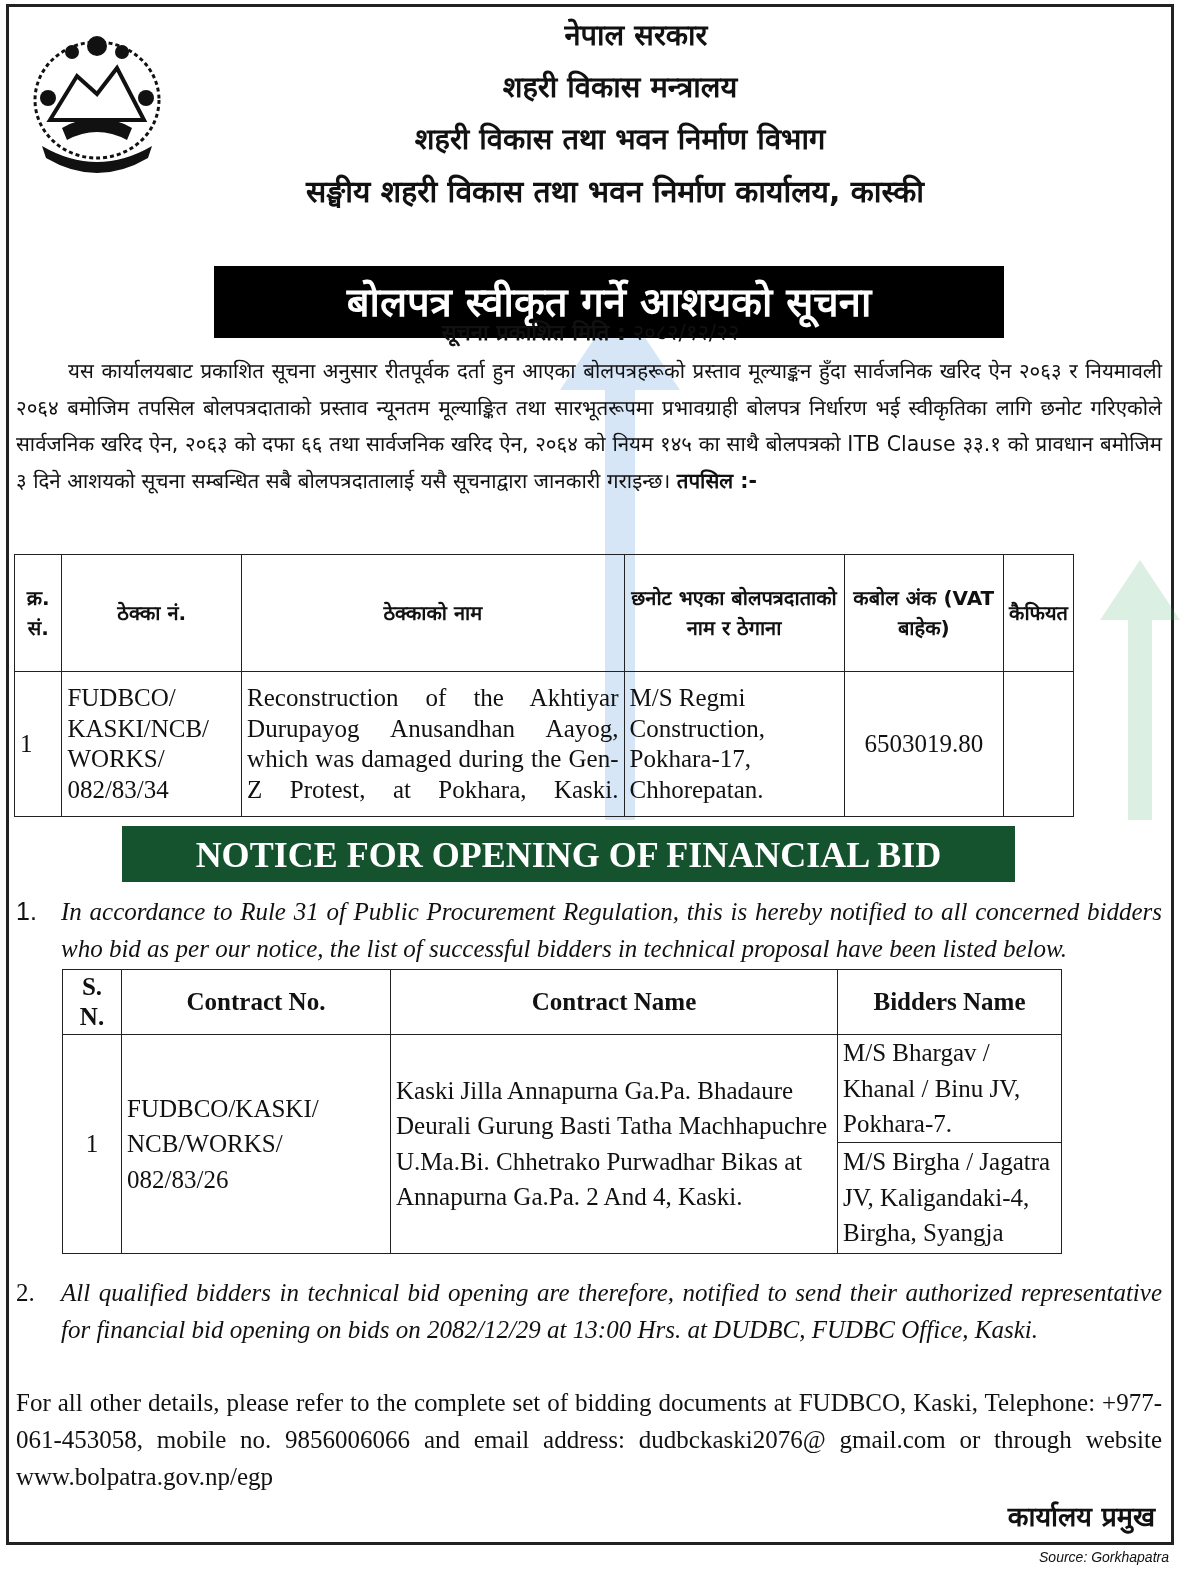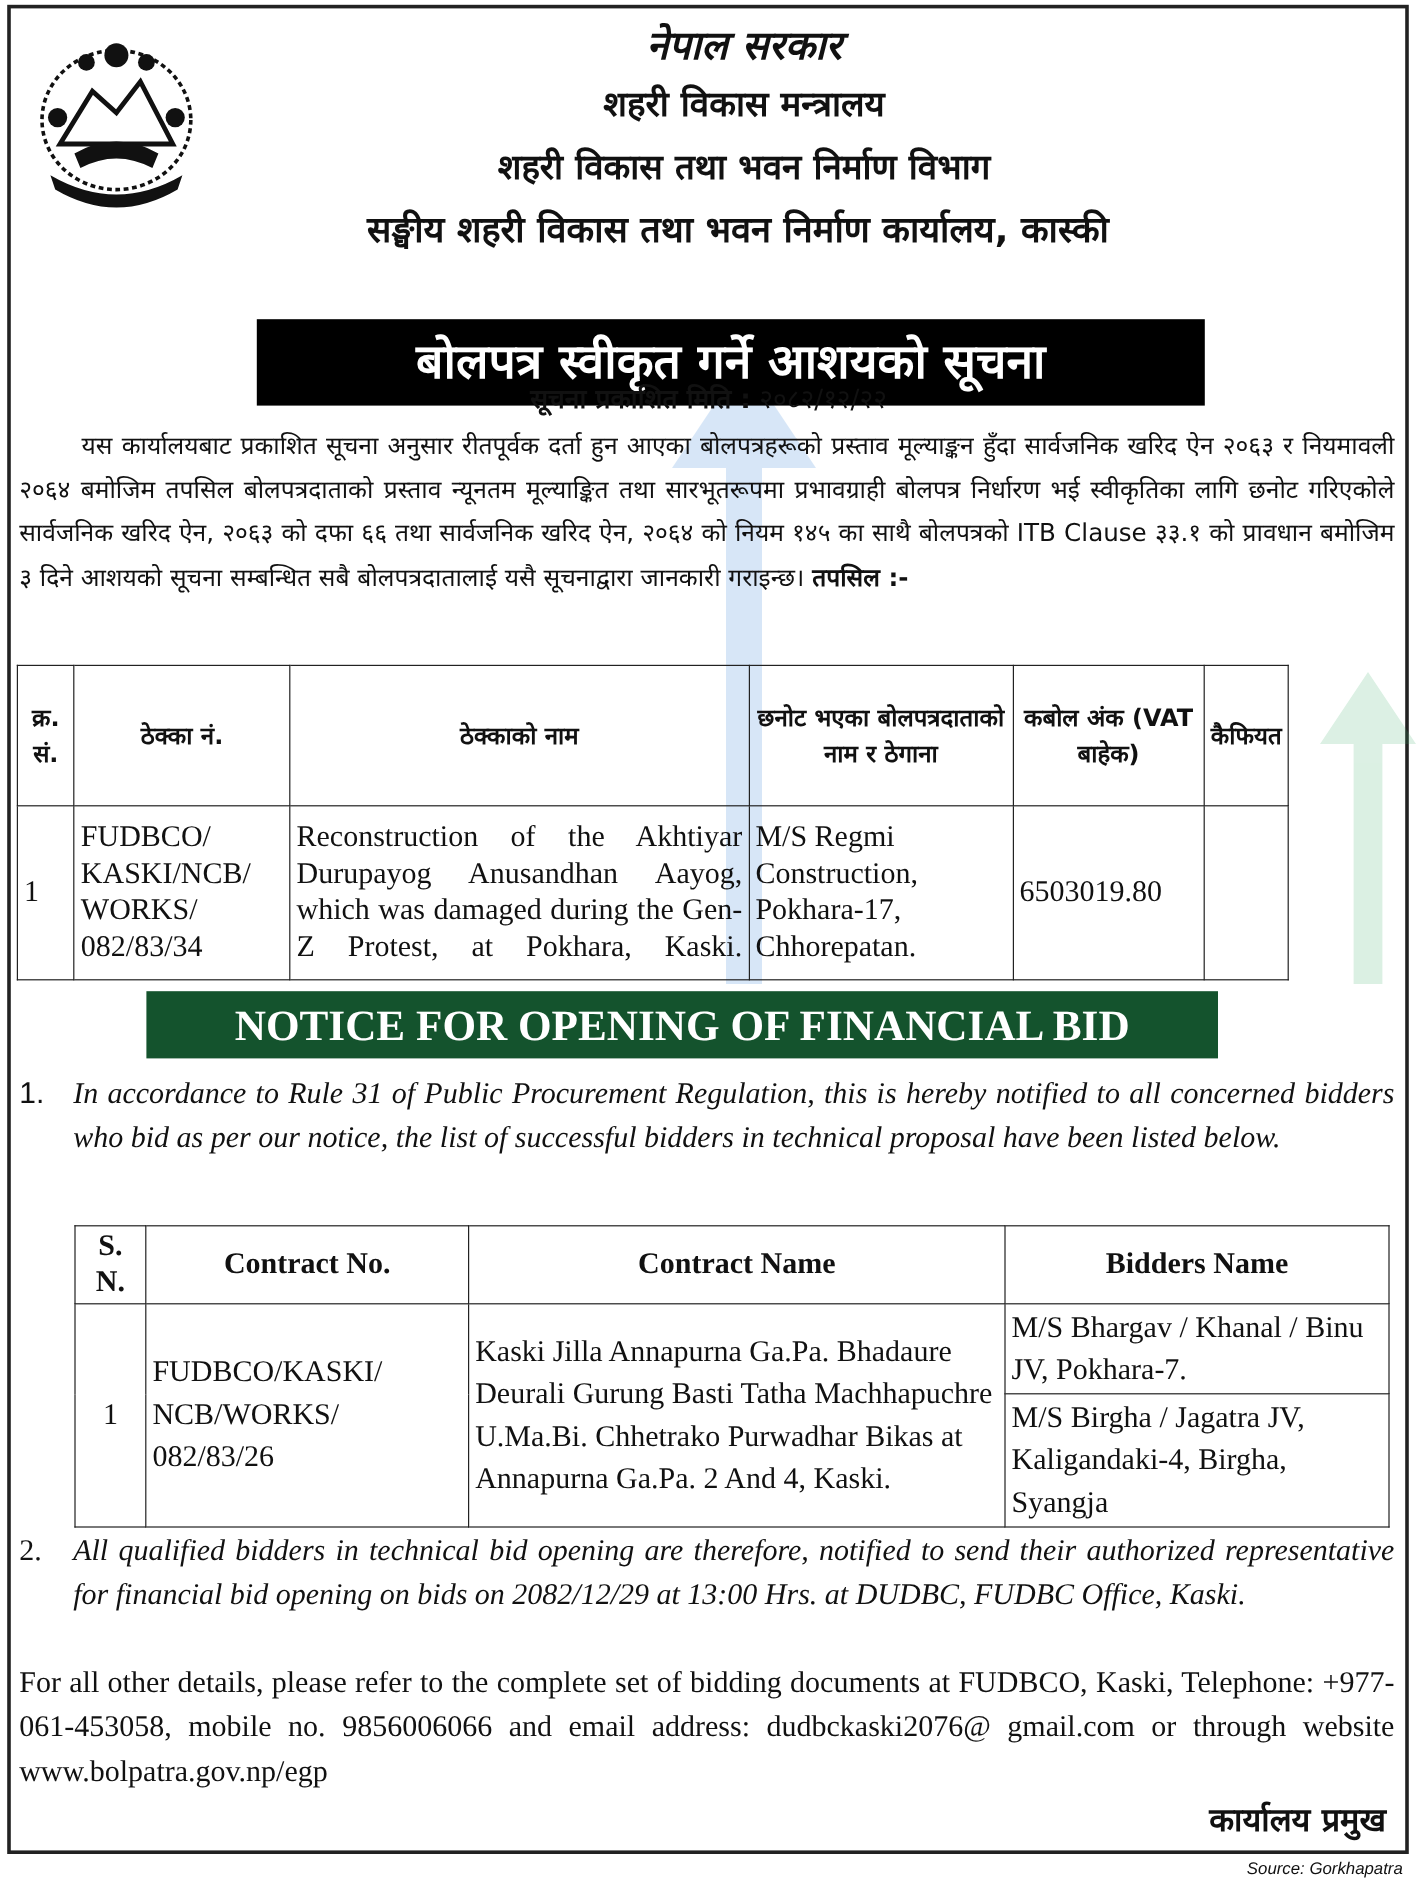--- a/index.html
+++ b/index.html
@@ -3,21 +3,21 @@
 <meta charset="utf-8">
 <style>
   html, body { margin: 0; padding: 0; background: #ffffff; }
   body { width: 1181px; height: 1574px; position: relative; overflow: hidden;
          font-family: "Liberation Serif", "DejaVu Serif", serif; color: #111; }
   .frame { position: absolute; left: 6px; top: 4px; width: 1168px; height: 1541px;
            border: 3px solid #222; box-sizing: border-box; background: #fff; }
   .emblem { position: absolute; left: 22px; top: 28px; width: 150px; height: 150px; }
   .hdr { position: absolute; left: 0; width: 100%; text-align: center;
          font-family: "DejaVu Sans", sans-serif; font-weight: bold; }
-  .hdr1 { top: 14px; font-size: 33px; left: 120px; width: 1000px; font-style: italic; }
+  .hdr1 { top: 14px; font-size: 29px; left: 136px; width: 1000px; }
   .hdr2 { top: 66px; font-size: 29px; left: 120px; width: 1000px; }
   .hdr3 { top: 118px; font-size: 29px; left: 120px; width: 1000px; }
   .hdr4 { top: 170px; font-size: 30px; left: 90px; width: 1050px; }
   .banner { position: absolute; left: 214px; top: 230px; width: 790px; height: 72px;
             background: #000; color: #fff; text-align: center;
             font-family: "DejaVu Sans", sans-serif; font-weight: bold; font-size: 40px;
             line-height: 72px; margin-top: 36px; }
   .pubdate { position: absolute; top: 316px; left: 0; width: 100%; text-align: center;
              font-family: "DejaVu Sans", sans-serif; font-size: 22px; }
   .pubdate b { font-weight: bold; }
@@ -34,21 +34,21 @@
   .t1 td { font-size: 25px; line-height: 30.5px; height: 144px; }
   .t1 .just { text-align: justify; text-align-last: justify; }
   .banner2 { position: absolute; left: 122px; top: 826px; width: 893px; height: 56px;
              background: #14532d; color: #fff; text-align: center; font-weight: bold;
              font-size: 36px; line-height: 58px; font-family: "Liberation Serif", serif; }
   .eng { position: absolute; left: 16px; width: 1146px; font-size: 25px; line-height: 37px; }
   .eng .num { position: absolute; left: 0; top: 0; width: 40px; }
   .eng .txt { margin-left: 45px; text-align: justify; font-style: italic; }
   .p1 { top: 893px; }
   .p1 .num { font-family: "Liberation Sans", sans-serif; }
-  .t2 { left: 62px; top: 1021px; width: 1096px; padding-left: 16px; }
+  .t2 { left: 62px; top: 969px; width: 1000px; padding-left: 16px; }
   .t2 th { font-weight: bold; font-size: 25px; height: 64px; text-align: center; line-height: 30px; }
   .t2 td { font-size: 25px; line-height: 35.5px; }
   .p2 { top: 1274px; }
   .p3 { top: 1384px; left: 16px; text-align: justify; }
   .sign { position: absolute; right: 26px; top: 1497px; font-family: "DejaVu Sans", sans-serif;
           font-weight: bold; font-size: 27px; }
   .source { position: absolute; right: 12px; top: 1549px; font-family: "Liberation Sans", sans-serif;
             font-style: italic; font-size: 14px; }
   .wm { position: absolute; pointer-events: none; opacity: 0.18; }
 </style>
@@ -103,21 +103,21 @@
       <th style="width:152px">कबोल अंक (VAT बाहेक)</th>
       <th>कैफियत</th>
     </tr>
   </thead>
   <tbody>
     <tr>
       <td>1</td>
       <td>FUDBCO/ KASKI/NCB/ WORKS/ 082/83/34</td>
       <td class="just">Reconstruction of the Akhtiyar Durupayog Anusandhan Aayog, which was damaged during the Gen-Z Protest, at Pokhara, Kaski.</td>
       <td>M/S Regmi Construction, Pokhara-17, Chhorepatan.</td>
-      <td style="text-align:left">6503019.80</td>
+      <td style="text-align:center">6503019.80</td>
       <td></td>
     </tr>
   </tbody>
 </table>
 
 <div class="banner2">NOTICE FOR OPENING OF FINANCIAL BID</div>
 
 <div class="eng p1">
   <span class="num">1.</span>
   <div class="txt">In accordance to Rule 31 of Public Procurement Regulation, this is hereby notified to all concerned bidders who bid as per our notice, the list of successful bidders in technical proposal have been listed below.</div>

